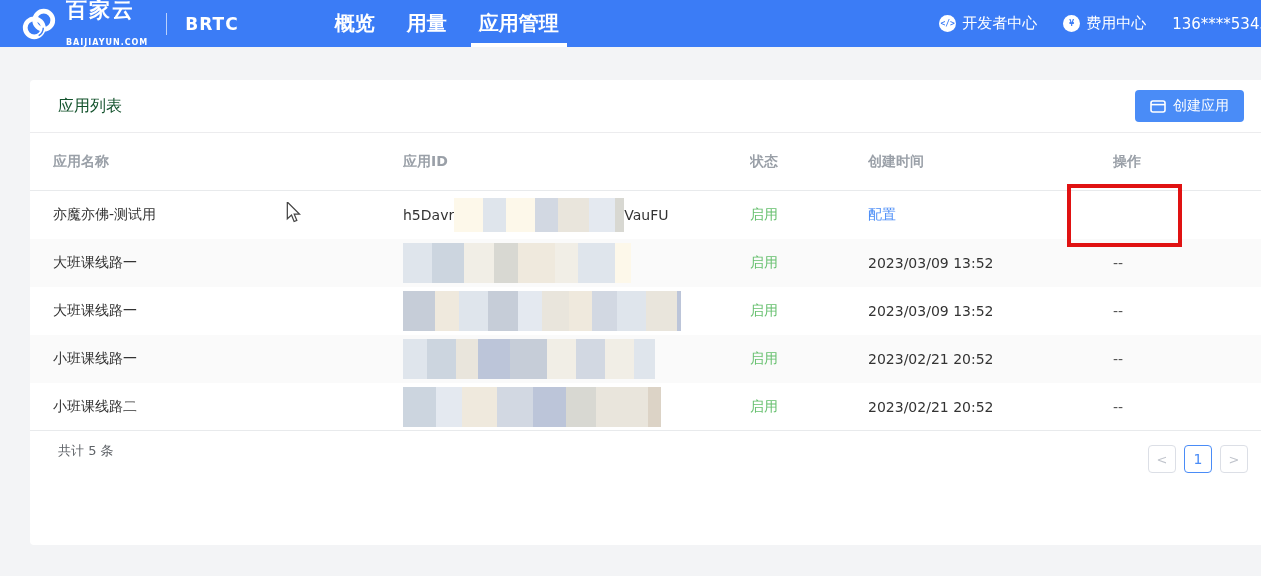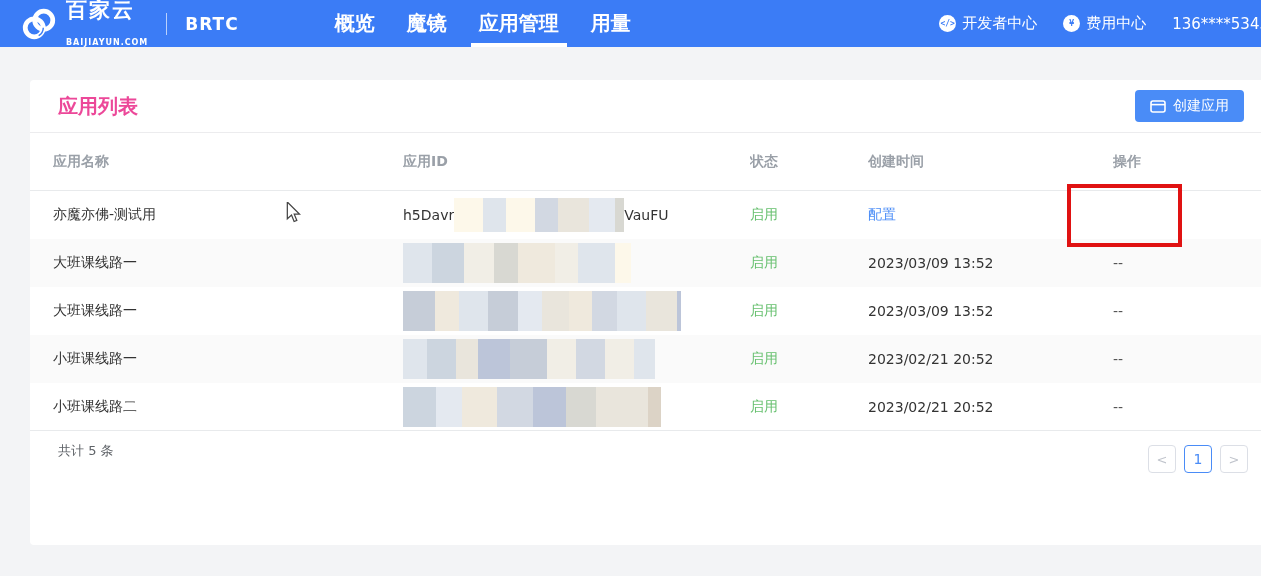--- a/index.html
+++ b/index.html
@@ -40,21 +40,21 @@
     font-size:8px; font-weight:bold; display:flex; align-items:center; justify-content:center;
     margin-right:6px; font-family:"DejaVu Sans Mono","Liberation Mono",monospace;
   }
   .account { font-size:15px; margin-right:-8px; cursor:pointer; }
   
   .card {
     position:absolute; top:80px; left:30px; right:0; bottom:31px;
     background:#fff; border-radius:4px 0 0 4px;
   }
   .card-header { height:53px; display:flex; align-items:center; border-bottom:1px solid #ececee; padding-left:28px; position:relative; }
-  .card-title { font-size:20px; font-weight:bold; color:#ec4899; }
+  .card-title { font-size:16px; font-weight:normal; color:#14532d; }
   .create-btn {
     position:absolute; right:17px; top:10px; height:32px; padding:0 15px;
     background:#4a8cf7; color:#fff; border:none; border-radius:4px;
     font-size:14px; display:flex; align-items:center; cursor:pointer;
     font-family:inherit;
   }
   .create-btn svg { margin-right:7px; }
   
   .tgrid { display:grid; grid-template-columns:350px 347px 118px 245px 1fr; padding-left:23px; align-items:center; }
   .thead { height:58px; color:#9aa0a8; font-size:14px; font-weight:bold; border-bottom:1px solid #e8eaec; }
@@ -99,23 +99,22 @@
     <div class="brand-text">
       <div class="brand-name">百家云</div>
       <div class="brand-domain">BAIJIAYUN.COM</div>
     </div>
   </div>
   <div class="brand-divider"></div>
   <div class="product-name">BRTC</div>
 
   <nav class="nav-items">
     <div class="nav-item">概览</div>
-    <div class="nav-item">魔镜</div>
+    <div class="nav-item">用量</div>
     <div class="nav-item active">应用管理</div>
-    <div class="nav-item">用量</div>
   </nav>
 
   <div class="nav-right">
     <div class="nav-right-item">
       <span class="circle-icon">&lt;/&gt;</span>
       <span>开发者中心</span>
     </div>
     <div class="nav-right-item">
       <span class="circle-icon">¥</span>
       <span>费用中心</span>

